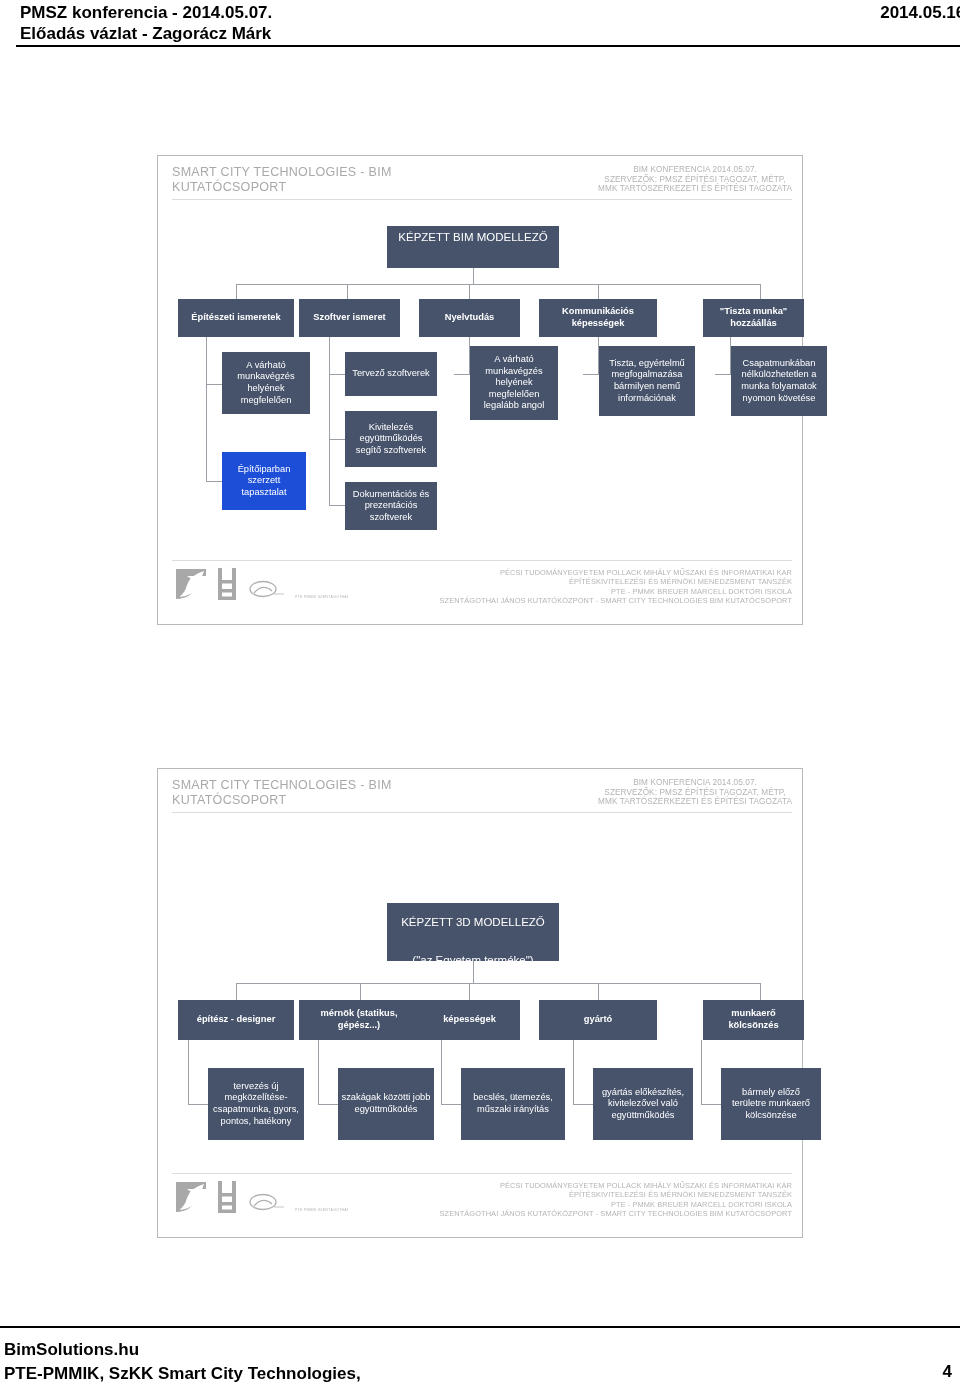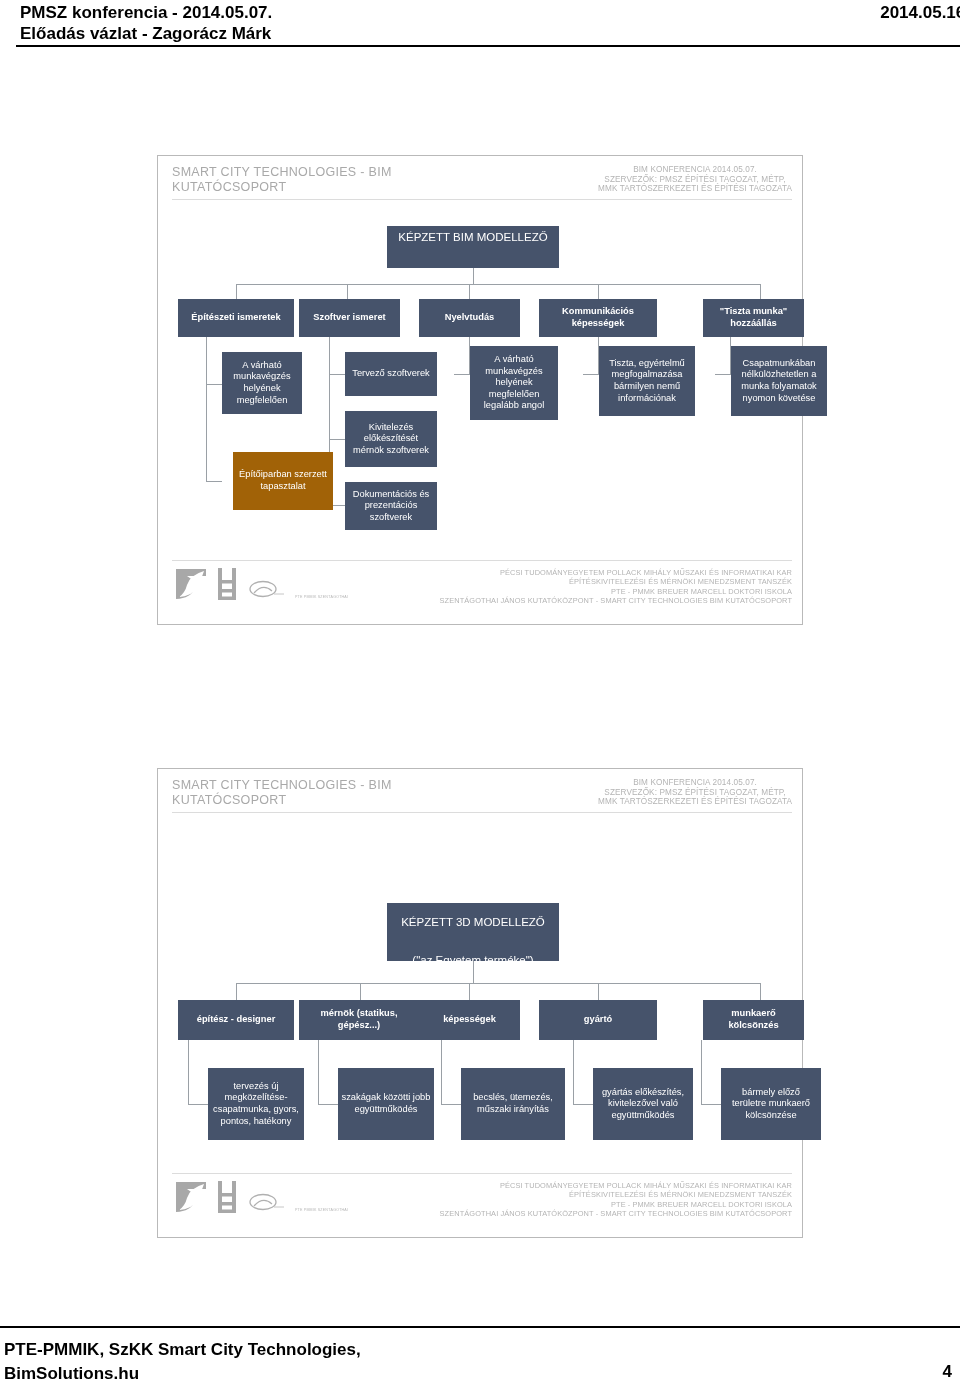--- a/index.html
+++ b/index.html
@@ -245,24 +245,24 @@
 
   <div class="conn h" style="left: 48px; top: 228px; width: 16px; background: rgb(154, 160, 166);"></div>
   <div class="conn h" style="left: 48px; top: 325px; width: 16px; background: rgb(154, 160, 166);"></div>
   <div class="conn h" style="left: 171px; top: 218px; width: 16px; background: rgb(154, 160, 166);"></div>
   <div class="conn h" style="left: 171px; top: 283px; width: 16px; background: rgb(154, 160, 166);"></div>
   <div class="conn h" style="left: 171px; top: 349px; width: 16px; background: rgb(154, 160, 166);"></div>
   <div class="conn h" style="left: 296px; top: 218px; width: 16px; background: rgb(154, 160, 166);"></div>
   <div class="conn h" style="left: 425px; top: 218px; width: 16px; background: rgb(154, 160, 166);"></div>
   <div class="conn h" style="left: 557px; top: 218px; width: 16px; background: rgb(154, 160, 166);"></div>
 
-  <div class="obox" style="left: 64px; top: 196px; width: 80px; height: 62px; background: rgb(70, 83, 107);">A várható munkavégzés helyének megfelelően</div>
-  <div class="obox" style="left: 64px; top: 296px; width: 100px; height: 58px; background: #a16207; margin-left: 11px;">Építőiparban szerzett tapasztalat</div>
+  <div class="obox" style="left: 64px; top: 196px; width: 88px; height: 62px; background: rgb(70, 83, 107);">A várható munkavégzés helyének megfelelően</div>
+  <div class="obox" style="left: 64px; top: 296px; width: 84px; height: 58px; background: #1d4ed8;">Építőiparban szerzett tapasztalat</div>
   <div class="obox" style="left: 187px; top: 196px; width: 92px; height: 44px; background: rgb(70, 83, 107);">Tervező szoftverek</div>
-  <div class="obox" style="left: 187px; top: 255px; width: 92px; height: 56px; background: rgb(70, 83, 107);">Kivitelezés előkészítését mérnök szoftverek</div>
+  <div class="obox" style="left: 187px; top: 255px; width: 92px; height: 56px; background: rgb(70, 83, 107);">Kivitelezés együttműködés segítő szoftverek</div>
   <div class="obox" style="left: 187px; top: 326px; width: 92px; height: 48px; background: rgb(70, 83, 107);">Dokumentációs és prezentációs szoftverek</div>
   <div class="obox" style="left: 312px; top: 190px; width: 88px; height: 74px; background: rgb(70, 83, 107);">A várható munkavégzés helyének megfelelően legalább angol</div>
   <div class="obox" style="left: 441px; top: 190px; width: 96px; height: 70px; background: rgb(70, 83, 107);">Tiszta, egyértelmű megfogalmazása bármilyen nemű információnak</div>
   <div class="obox" style="left: 573px; top: 190px; width: 96px; height: 70px; background: rgb(70, 83, 107);">Csapatmunkában nélkülözhetetlen a munka folyamatok nyomon követése</div>
 
   <div class="slide-foot">
     <div class="foot-rule"></div>
     <div class="logo-row">
       <svg width="34" height="34" viewBox="0 0 34 34">
         <path d="M2 2 H32 V9 L13 9 Q22 14 20 22 Q17 31 2 32 Z" fill="#a8a8a8"></path>
@@ -370,17 +370,17 @@
       <div>ÉPÍTÉSKIVITELEZÉSI ÉS MÉRNÖKI MENEDZSMENT TANSZÉK</div>
       <div>PTE - PMMK BREUER MARCELL DOKTORI ISKOLA</div>
       <div>SZENTÁGOTHAI JÁNOS KUTATÓKÖZPONT - SMART CITY TECHNOLOGIES BIM KUTATÓCSOPORT</div>
     </div>
   </div>
 </div>
 
 <div class="page-footer">
   <div class="rule"></div>
   <div class="ftr-left">
+    <div>BimSolutions.hu</div>
     <div>PTE-PMMIK, SzKK Smart City Technologies,</div>
-    <div>BimSolutions.hu</div>
   </div>
   <div class="ftr-page">4</div>
 </div>
 
 </body></html>

